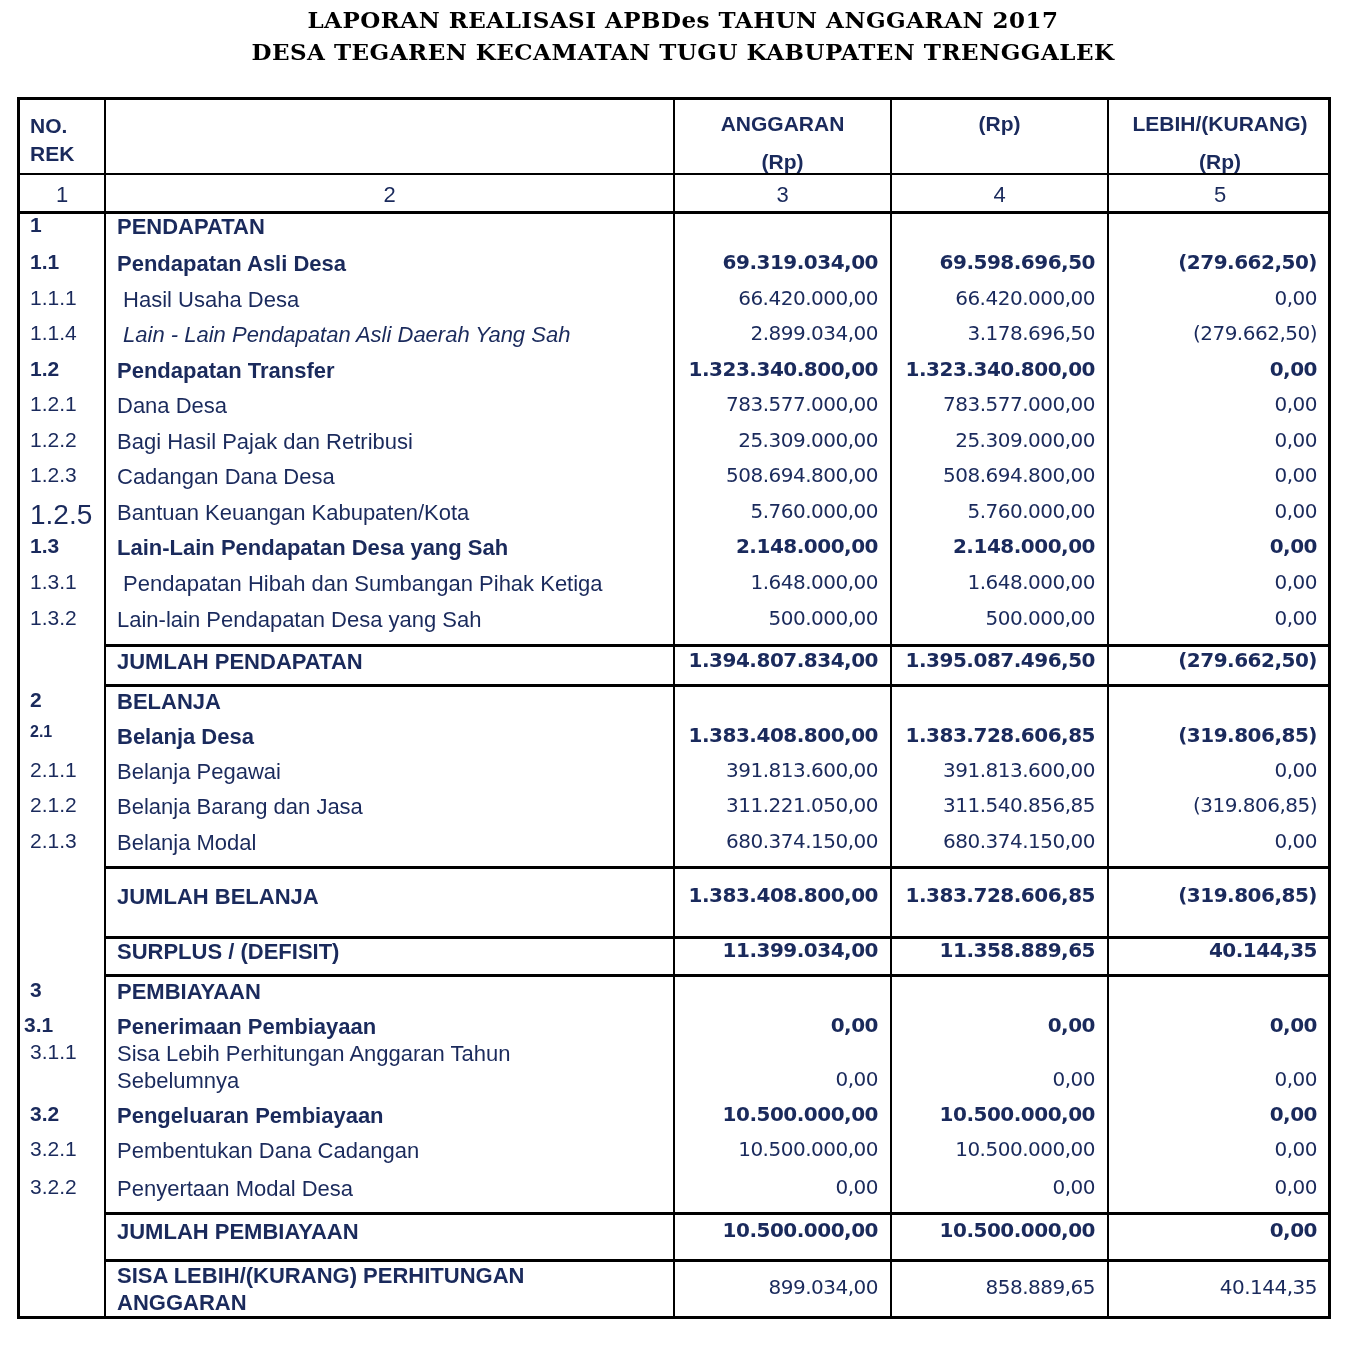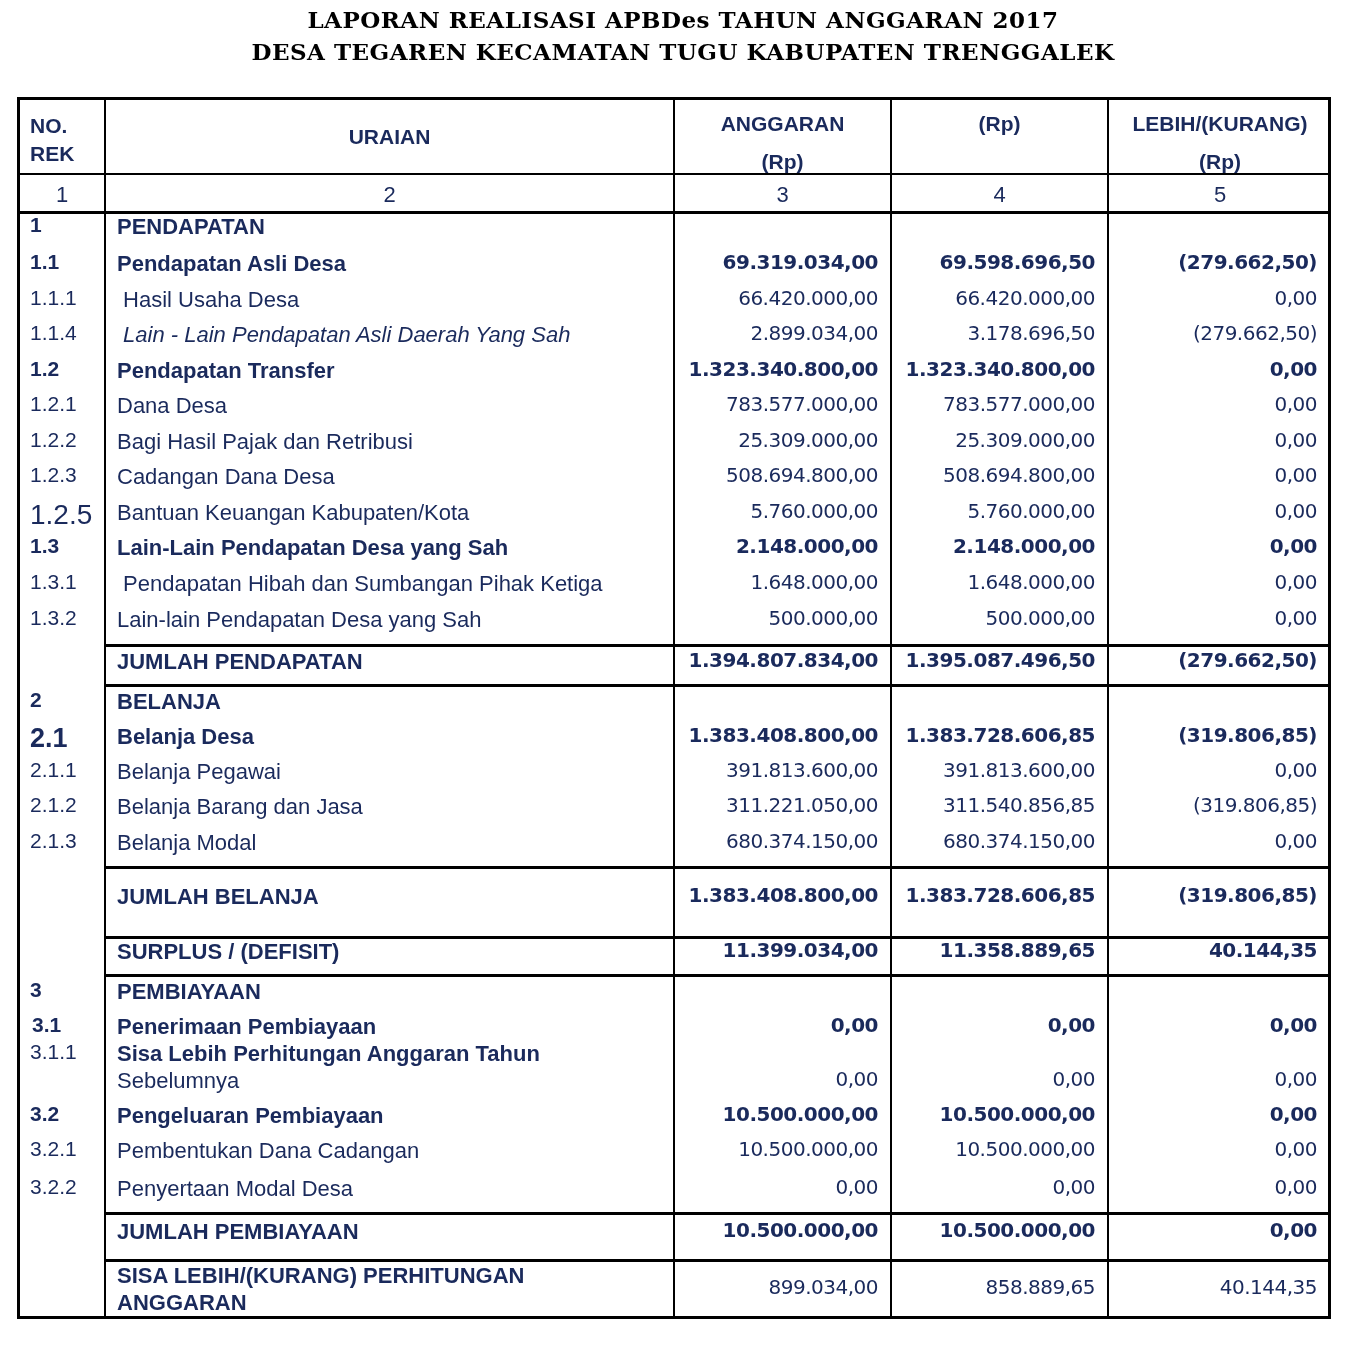--- a/index.html
+++ b/index.html
@@ -38,21 +38,20 @@
   <div class="hline part" style="top:766px"></div>
   <div class="hline part" style="top:836px"></div>
   <div class="hline part" style="top:874px"></div>
   <div class="hline part" style="top:1112px"></div>
   <div class="hline part" style="top:1159px"></div>
 
   <div class="cell hdr" style="left:10px;top:12px;text-align:left;line-height:28px">
     <div>NO.</div>
     <div>REK</div>
   </div>
-  <div class="cell hdr" style="left:86px;width:567px;top:25px">URAIAN</div>
   <div class="cell hdr" style="left:655px;width:215px;top:5px;line-height:38px">
     <div>ANGGARAN</div>
     <div>(Rp)</div>
   </div>
   <div class="cell hdr" style="left:872px;width:215px;top:5px;line-height:38px">
     <div>(Rp)</div>
   </div>
   <div class="cell hdr" style="left:1089px;width:222px;top:5px;line-height:38px">
     <div>LEBIH/(KURANG)</div>
     <div>(Rp)</div>
@@ -156,21 +155,21 @@
       <div class="cell num b" style="left:655px;width:203px;top:548px">1.394.807.834,00</div>
       <div class="cell num b" style="left:872px;width:203px;top:548px">1.395.087.496,50</div>
       <div class="cell num b" style="left:1089px;width:208px;top:548px">(279.662,50)</div>
       <div class="cell  b" style="left:10px;top:588px;font-size:21px">2</div>
       <div class="cell  b" style="left:97px;top:588px;line-height:27px">
         <div style="white-space: pre;">BELANJA</div>
       </div>
       <div class="cell num b" style="left:655px;width:203px;top:588px"></div>
       <div class="cell num b" style="left:872px;width:203px;top:588px"></div>
       <div class="cell num b" style="left:1089px;width:208px;top:588px"></div>
-      <div class="cell  b" style="left:10px;top:623px;font-size:27px">2.1</div>
+      <div class="cell  b" style="left:10px;top:623px;font-size:16px">2.1</div>
       <div class="cell  b" style="left:97px;top:623px;line-height:27px">
         <div style="white-space: pre;">Belanja Desa</div>
       </div>
       <div class="cell num b" style="left:655px;width:203px;top:623px">1.383.408.800,00</div>
       <div class="cell num b" style="left:872px;width:203px;top:623px">1.383.728.606,85</div>
       <div class="cell num b" style="left:1089px;width:208px;top:623px">(319.806,85)</div>
       <div class="cell " style="left:10px;top:658px;font-size:21px">2.1.1</div>
       <div class="cell " style="left:97px;top:658px;line-height:27px">
         <div style="white-space: pre;">Belanja Pegawai</div>
       </div>
@@ -205,30 +204,30 @@
       <div class="cell num b" style="left:655px;width:203px;top:838px">11.399.034,00</div>
       <div class="cell num b" style="left:872px;width:203px;top:838px">11.358.889,65</div>
       <div class="cell num b" style="left:1089px;width:208px;top:838px">40.144,35</div>
       <div class="cell  b" style="left:10px;top:878px;font-size:21px">3</div>
       <div class="cell  b" style="left:97px;top:878px;line-height:27px">
         <div style="white-space: pre;">PEMBIAYAAN</div>
       </div>
       <div class="cell num b" style="left:655px;width:203px;top:878px"></div>
       <div class="cell num b" style="left:872px;width:203px;top:878px"></div>
       <div class="cell num b" style="left:1089px;width:208px;top:878px"></div>
-      <div class="cell  b" style="left:12px;top:913px;font-size:21px">3.1</div>
+      <div class="cell  b" style="left:4px;top:913px;font-size:21px">3.1</div>
       <div class="cell  b" style="left:97px;top:913px;line-height:27px">
         <div style="white-space: pre;">Penerimaan Pembiayaan</div>
       </div>
       <div class="cell num b" style="left:655px;width:203px;top:913px">0,00</div>
       <div class="cell num b" style="left:872px;width:203px;top:913px">0,00</div>
       <div class="cell num b" style="left:1089px;width:208px;top:913px">0,00</div>
       <div class="cell " style="left:10px;top:940px;font-size:21px">3.1.1</div>
       <div class="cell " style="left:97px;top:940px;line-height:27px">
-        <div style="white-space: pre; font-weight: bold;">Sisa Lebih Perhitungan Anggaran Tahun</div>
+        <div style="white-space: pre;">Sisa Lebih Perhitungan Anggaran Tahun</div>
         <div>Sebelumnya</div>
       </div>
       <div class="cell num" style="left:655px;width:203px;top:967px">0,00</div>
       <div class="cell num" style="left:872px;width:203px;top:967px">0,00</div>
       <div class="cell num" style="left:1089px;width:208px;top:967px">0,00</div>
       <div class="cell  b" style="left:10px;top:1002px;font-size:21px">3.2</div>
       <div class="cell  b" style="left:97px;top:1002px;line-height:27px">
         <div style="white-space: pre; text-align: right;">Pengeluaran Pembiayaan</div>
       </div>
       <div class="cell num b" style="left:655px;width:203px;top:1002px">10.500.000,00</div>

